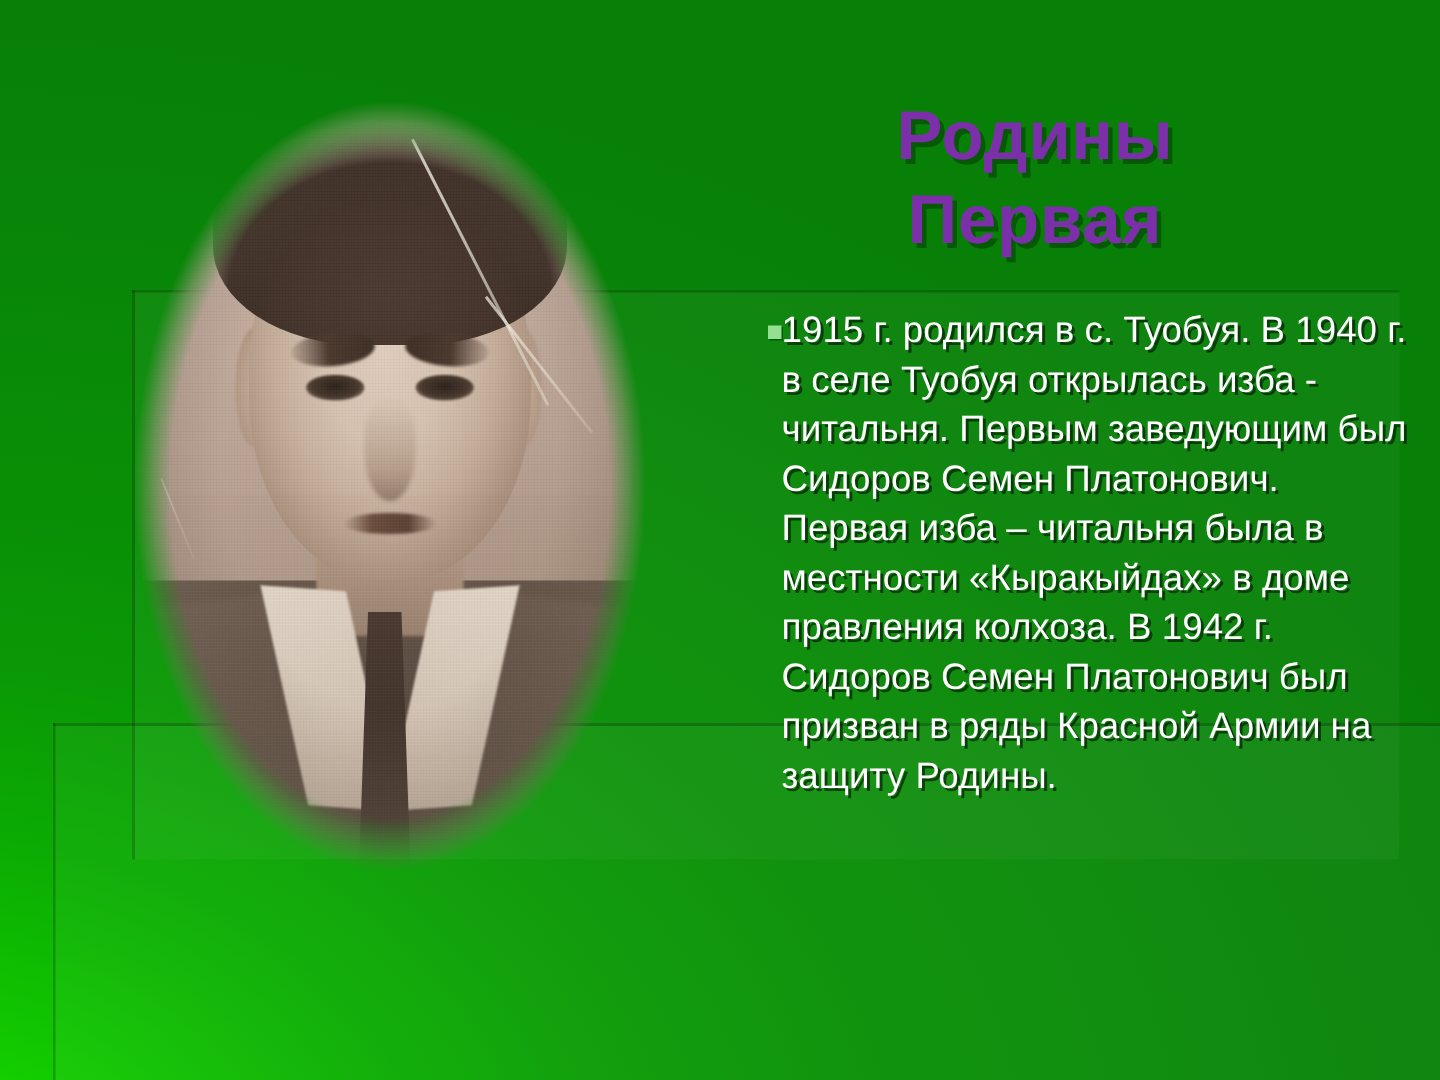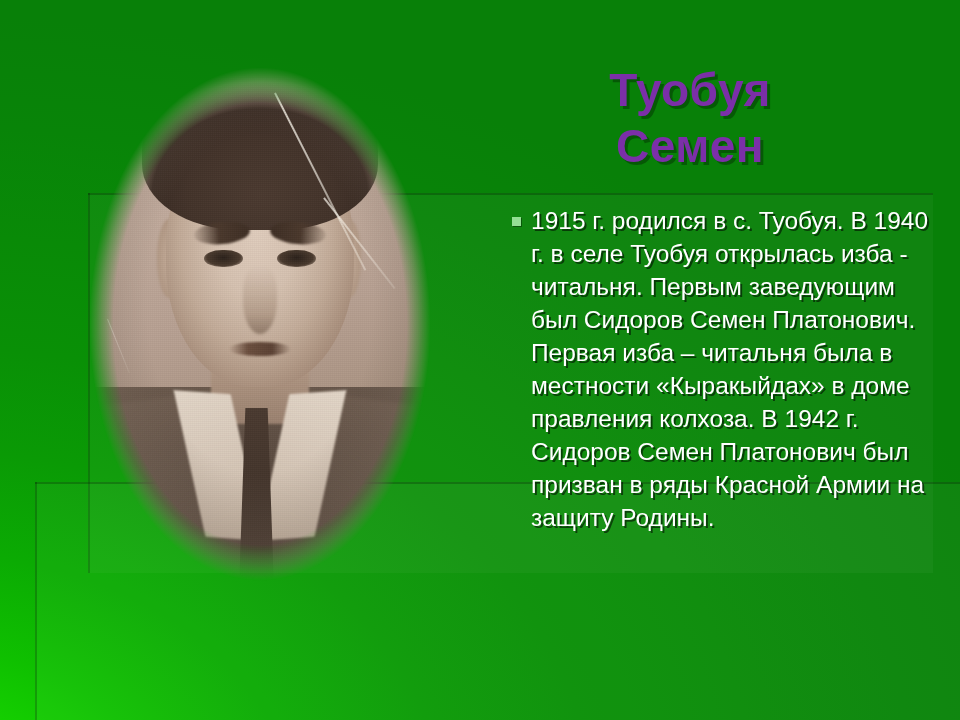--- a/index.html
+++ b/index.html
@@ -146,21 +146,20 @@
   }
   .title-line { display:block; }
 
   
   .body-block {
     position:absolute;
     left:512px; top:204px;
     width:430px;
     z-index:5;
     display:flex;
-    gap:10px;
     align-items:flex-start;
   }
   .bullet {
     flex:0 0 auto;
     width:9px; height:9px;
     margin-top:13px;
     background:#93e093;
     box-shadow:1px 1px 0 rgba(0,0,0,.35);
   }
   .body-text {
@@ -204,22 +203,22 @@
       <div class="ph-mouth"></div>
       <div class="ph-crack1"></div>
       <div class="ph-crack2"></div>
       <div class="ph-crack3"></div>
       <div class="ph-grain"></div>
       <div class="ph-vig"></div>
     </div>
   </div>
 
   <div class="title">
-    <span class="title-line">Туобуя</span>
-    <span class="title-line">Семен</span>
+    <span class="title-line">Родины</span>
+    <span class="title-line">Первая</span>
   </div>
 
   <div class="body-block">
     <span class="bullet"></span>
     <div class="body-text">1915 г. родился в с. Туобуя. В 1940 г. в селе Туобуя открылась изба - читальня. Первым заведующим был Сидоров Семен Платонович. Первая изба – читальня была в местности «Кыракыйдах» в доме правления колхоза. В 1942 г. Сидоров Семен Платонович был призван в ряды Красной Армии на защиту Родины.</div>
   </div>
 
 </div>
 
 </body></html>

